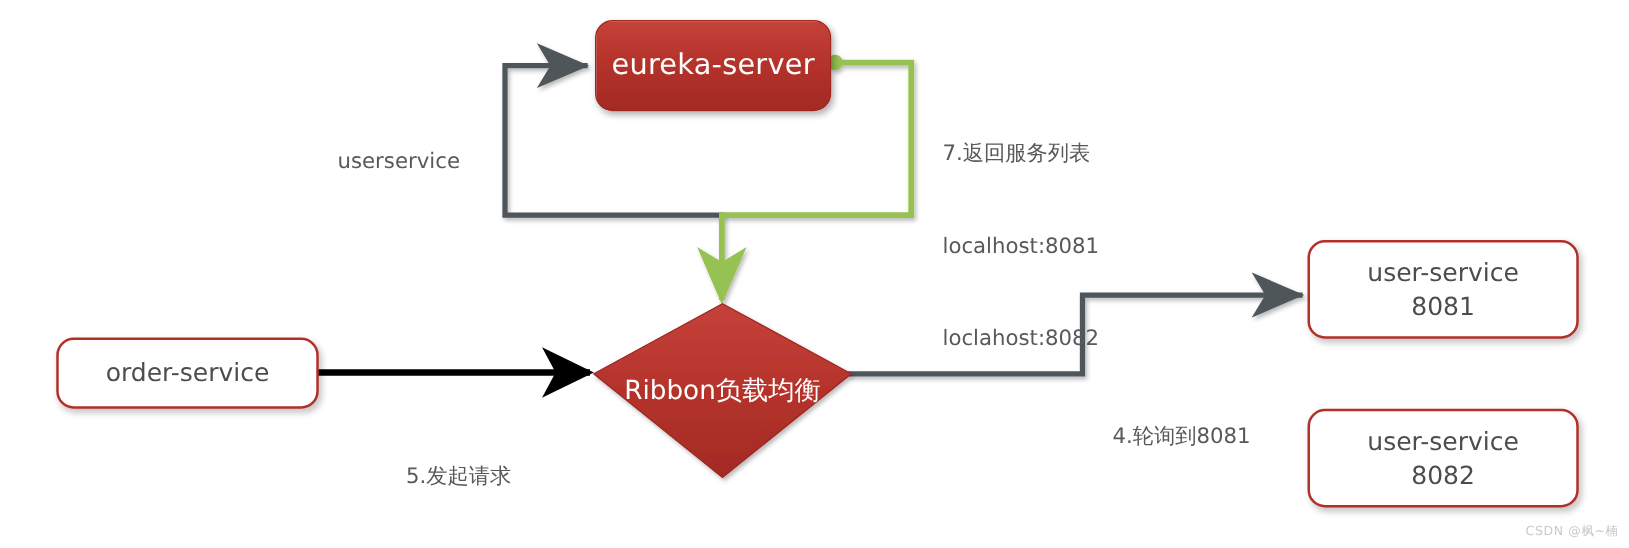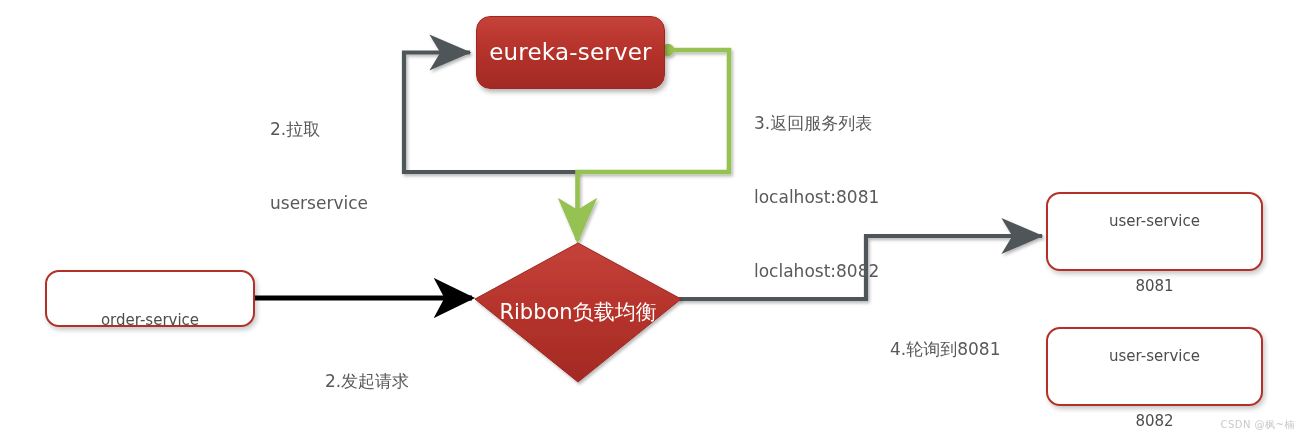--- a/index.html
+++ b/index.html
@@ -25,21 +25,21 @@
   }
   .rednode .label{font-size:23px;letter-spacing:.2px;line-height:1.15;}
 
   .whitenode{
     background:#ffffff;
     border:2.5px solid #b33028;
     border-radius:14px;
     box-shadow:2px 3px 5px rgba(0,0,0,.22);
     color:#4d4d4d;
   }
-  .whitenode .label{font-size:15px;line-height:1.35;margin-top:44px;}
+  .whitenode .label{font-size:20px;line-height:1.35;}
 
   .diamond-wrap{position:absolute;}
   .diamond-wrap .dtext{
     position:absolute;left:0;top:0;width:100%;height:100%;
     display:flex;flex-direction:row;align-items:center;justify-content:center;
     color:#ffffff;font-size:21px;line-height:1.25;pointer-events:none;
   }
 
   
   .cap{position:absolute;color:#595959;font-size:17px;line-height:1.45;white-space:pre;}
@@ -120,32 +120,31 @@
     <span class="label">user-service</span>
     <span class="label">8081</span>
   </div>
 
   <div class="node whitenode" style="left:1046px;top:327px;width:217px;height:79px;flex-direction:column;">
     <span class="label">user-service</span>
     <span class="label">8082</span>
   </div>
 
   <div class="cap l" style="left:270px;top:68px;">
-    <div>2.拉取</div>
     <div>userservice</div>
   </div>
 
   <div class="cap l" style="left:754px;top:62px;">
-    <div>3.返回服务列表</div>
+    <div>7.返回服务列表</div>
     <div>localhost:8081</div>
     <div>loclahost:8082</div>
   </div>
 
   <div class="cap c" style="left:238px;top:320px;width:258px;">
-    <div>2.发起请求</div>
+    <div>5.发起请求</div>
     
   </div>
 
   <div class="cap l" style="left:890px;top:288px;">
     <div>4.轮询到8081</div>
   </div>
 
   <div class="watermark">CSDN @枫~楠</div>
 
 </div>

